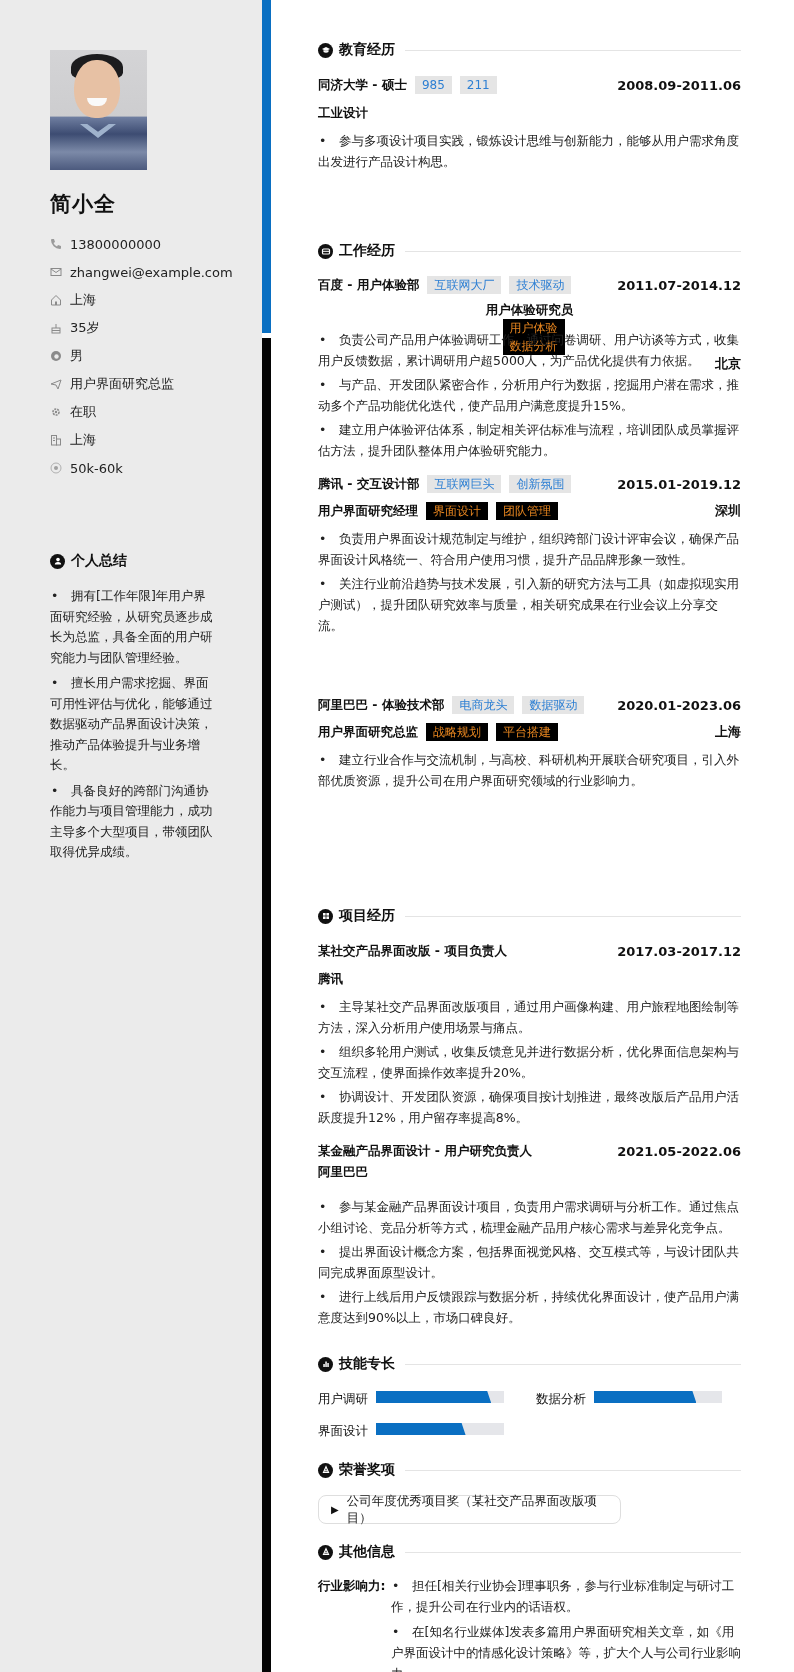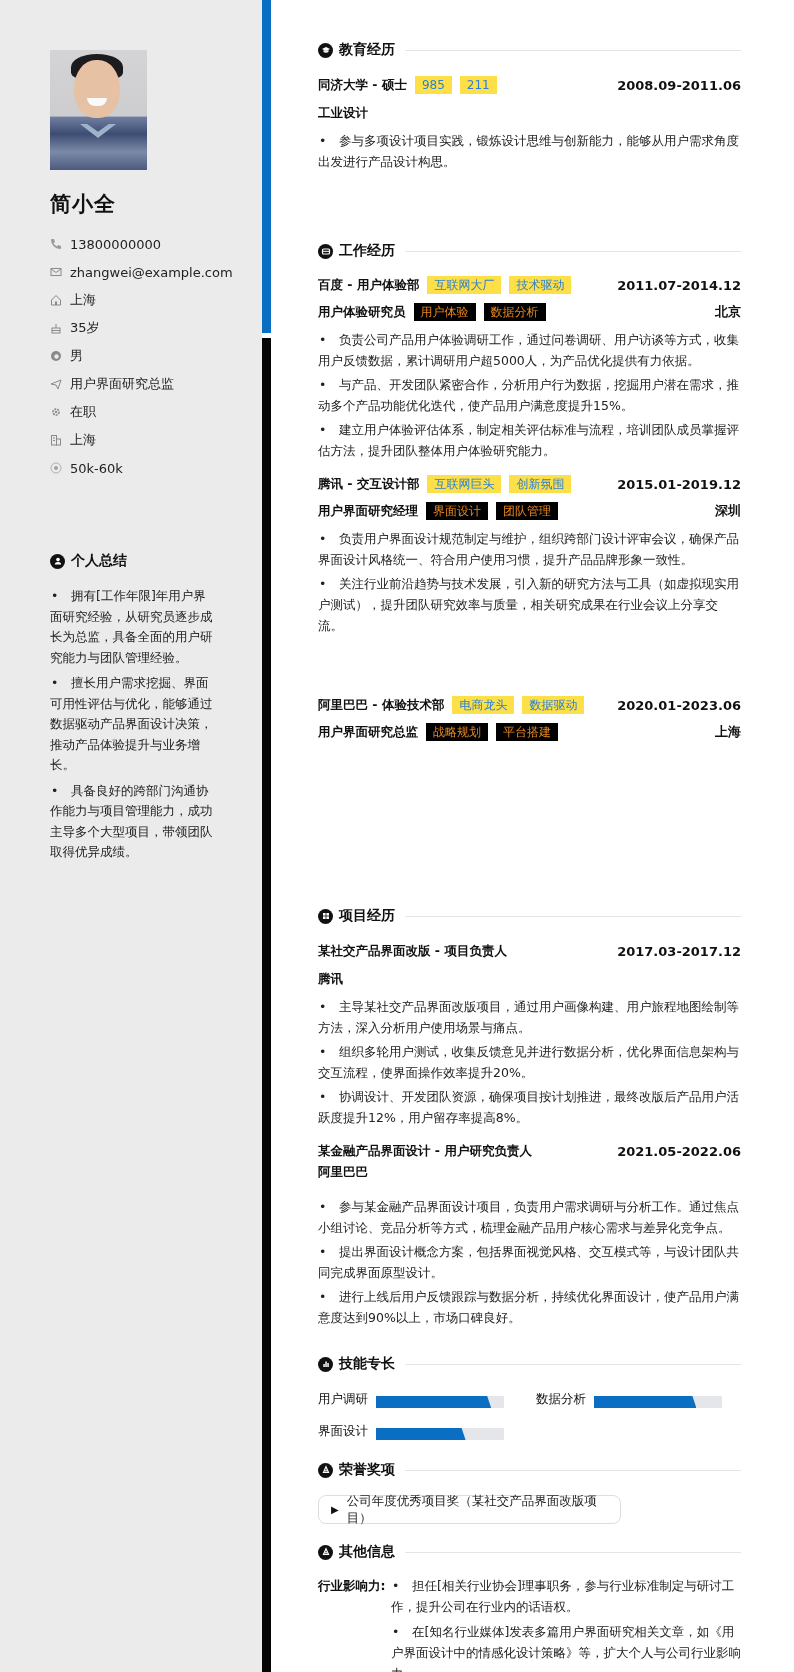--- a/index.html
+++ b/index.html
@@ -28,27 +28,27 @@
   .bullet::before { content: "•"; display: inline-block; width: 20px; padding-left: 1px; }
 
   .round-ic { width: 15px; height: 15px; border-radius: 50%; background: #111; display: inline-flex; align-items: center; justify-content: center; margin-right: 6px; flex-shrink: 0; }
   .round-ic svg { width: 10px; height: 10px; }
   .section-head { position: absolute; left: 318px; width: 423px; display: flex; align-items: center; font-size: 14px; font-weight: bold; color: #111; }
   .section-head .line { flex: 1; height: 1px; background: #e4e4e4; margin-left: 10px; }
 
   .row { position: absolute; left: 318px; width: 423px; display: flex; align-items: center; font-size: 12.5px; font-weight: bold; color: #111; height: 20px; }
   .row .right { margin-left: auto; font-weight: bold; font-size: 13px; }
   .tag { display: inline-block; font-size: 12px; font-weight: normal; padding: 1px 7px; margin-left: 8px; line-height: 16px; }
-  .tag.blue { background: #fde047; color: #2d7fd3; }
+  .tag.blue { background: #e5e5e5; color: #2d7fd3; }
   .tag.orange { background: #000000; color: #e8861f; }
 
   .blist { position: absolute; left: 318px; width: 423px; list-style: none; }
   .blist li { font-size: 12.5px; line-height: 21px; color: #222; margin-bottom: 3px; }
 
-  .skill { position: absolute; display: flex; align-items: flex-end; font-size: 12.5px; color: #111; }
+  .skill { position: absolute; display: flex; align-items: flex-start; font-size: 12.5px; color: #111; }
   .skill .bar { width: 128px; height: 12px; background: #e5e6ea; margin-left: 8px; position: relative; overflow: hidden; }
   .skill .fill { position: absolute; left: 0; top: 0; height: 12px; background: #0a6fc2; clip-path: polygon(0 0, calc(100% - 4px) 0, 100% 100%, 0 100%); }
 
   .award { position: absolute; left: 318px; top: 1495px; width: 303px; height: 29px; border: 1px solid #dedede; border-radius: 8px; display: flex; align-items: center; font-size: 12.5px; color: #222; padding-left: 12px; }
   .award .tri { font-size: 10px; margin-right: 8px; color: #111; }
 
   .other-label { position: absolute; left: 318px; top: 1578px; font-size: 12.5px; font-weight: bold; color: #111; }
   .other-list { position: absolute; left: 391px; top: 1575px; width: 350px; list-style: none; }
   .other-list li { font-size: 12.5px; line-height: 21px; color: #222; margin-bottom: 4px; }
 </style>
@@ -199,21 +199,21 @@
   <span>工作经历</span>
     <span class="line"></span>
 </div>
 
 <div class="row" style="top:275px;">
   <span>百度 - 用户体验部</span>
   <span class="tag blue">互联网大厂</span>
   <span class="tag blue">技术驱动</span>
   <span class="right">2011.07-2014.12</span>
 </div>
-<div class="row" style="top:302px;">
+<div class="row" style="top:302px;flex-direction:column;">
   <span>用户体验研究员</span>
   <span class="tag orange">用户体验</span>
   <span class="tag orange">数据分析</span>
   <span class="right">北京</span>
 </div>
 <ul class="blist" style="top:329px;">
   <li class="bullet">负责公司产品用户体验调研工作，通过问卷调研、用户访谈等方式，收集用户反馈数据，累计调研用户超5000人，为产品优化提供有力依据。</li>
   <li class="bullet">与产品、开发团队紧密合作，分析用户行为数据，挖掘用户潜在需求，推动多个产品功能优化迭代，使产品用户满意度提升15%。</li>
   <li class="bullet">建立用户体验评估体系，制定相关评估标准与流程，培训团队成员掌握评估方法，提升团队整体用户体验研究能力。</li>
 </ul>
@@ -241,20 +241,21 @@
   <span class="tag blue">数据驱动</span>
   <span class="right">2020.01-2023.06</span>
 </div>
 <div class="row" style="top:722px;">
   <span>用户界面研究总监</span>
   <span class="tag orange">战略规划</span>
   <span class="tag orange">平台搭建</span>
   <span class="right">上海</span>
 </div>
 <ul class="blist" style="top:749px;">
+  <li class="bullet">建立行业合作与交流机制，与高校、科研机构开展联合研究项目，引入外部优质资源，提升公司在用户界面研究领域的行业影响力。</li>
 </ul>
 
 <div class="section-head" style="top:907px;">
   <span class="round-ic">
       <svg viewBox="0 0 10 10">
         <rect x="2" y="2" width="2.6" height="2.6" fill="#fff"></rect>
         <rect x="5.4" y="2" width="2.6" height="2.6" fill="#fff"></rect>
         <rect x="2" y="5.4" width="2.6" height="2.6" fill="#fff"></rect>
         <rect x="5.4" y="5.4" width="2.6" height="2.6" fill="#fff"></rect>
       </svg>

